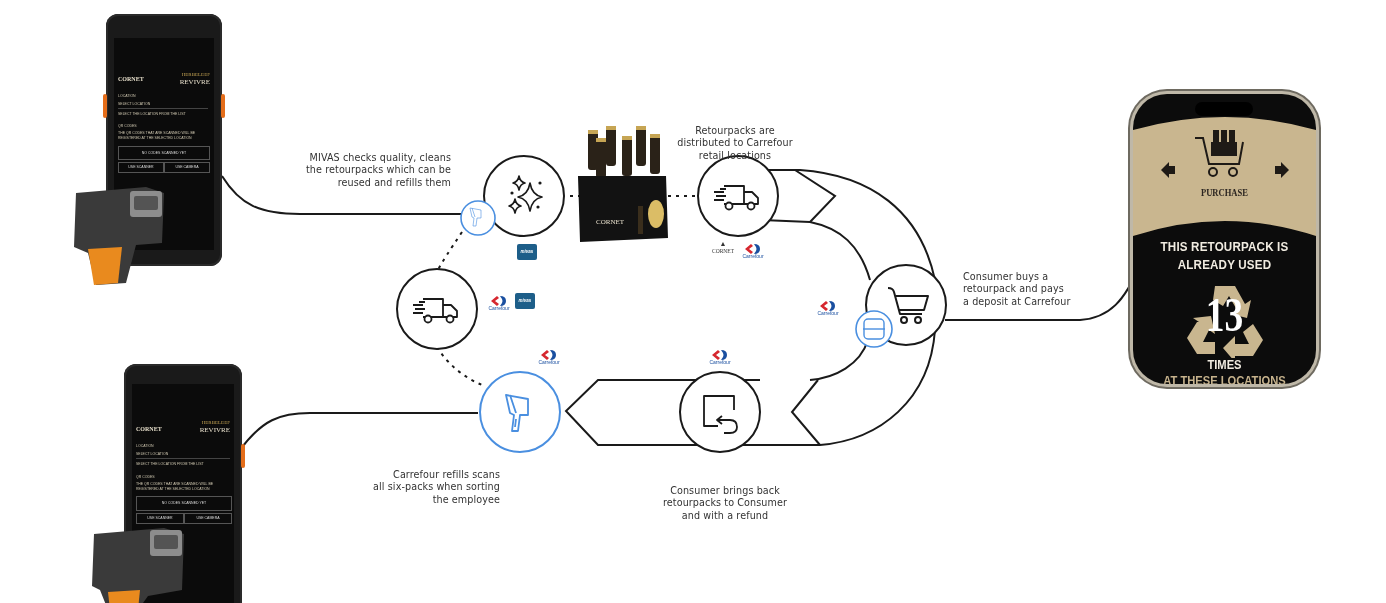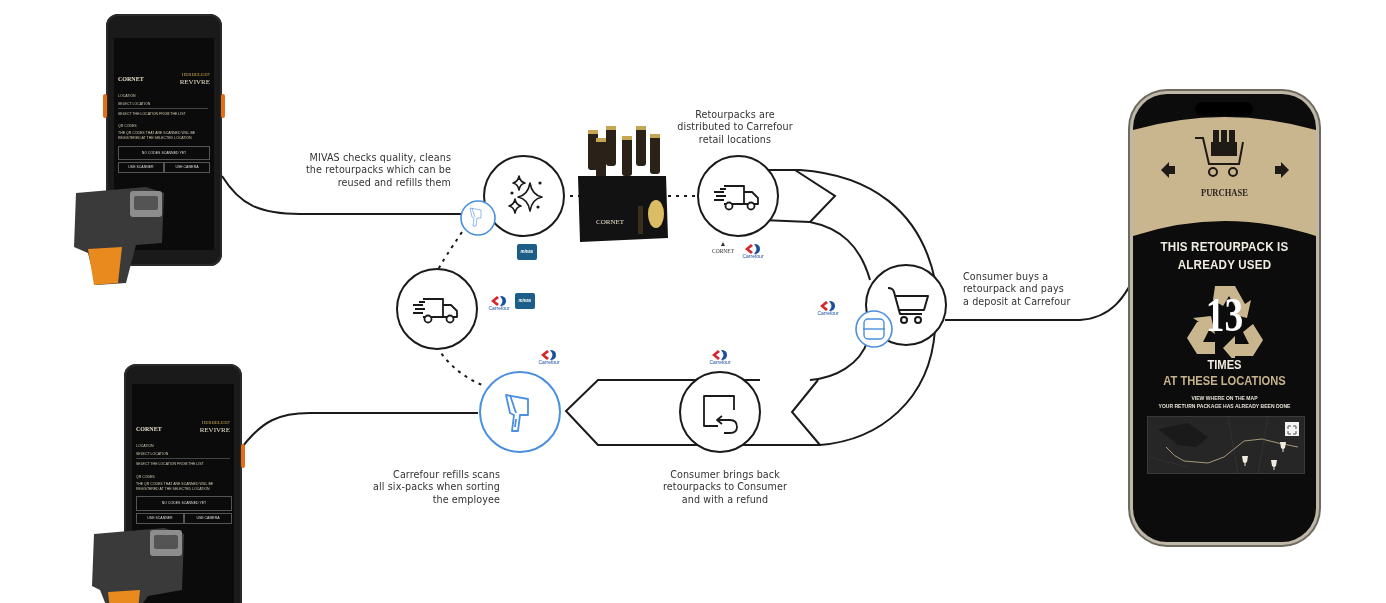--- a/index.html
+++ b/index.html
@@ -1,36 +1,36 @@
 <!DOCTYPE html>
 <html><head>
 <meta charset="utf-8">
 <style>
   html,body{margin:0;padding:0;background:#ffffff;}
   body{width:1386px;height:603px;position:relative;overflow:hidden;font-family:"DejaVu Sans",sans-serif;color:#2a2a2a;}
   #stage{position:absolute;left:0;top:0;width:1386px;height:603px;}
   .cap{position:absolute;font-family:"DejaVu Sans",sans-serif;font-size:9.6px;line-height:12.4px;color:#333;letter-spacing:0.1px;}
   .cap.r{text-align:right;}
-  .cap.c{text-align:center;}
+  .cap.c{text-align:center;margin-top:16px;}
   .cap.l{text-align:left;}
   .cap span{display:block;white-space:nowrap;}
   .logo-cf{position:absolute;width:30px;height:22px;}
   .logo-cf .cf-name{position:absolute;left:0;top:13px;width:30px;text-align:center;font-size:5px;color:#1a4fa0;font-family:"Liberation Sans",sans-serif;}
   .logo-mivas{position:absolute;width:20px;height:16px;background:#1d5e89;border-radius:2px;color:#fff;font-size:4.5px;font-weight:bold;text-align:center;line-height:16px;font-family:"Liberation Sans",sans-serif;font-style:italic;}
   .logo-cornet{position:absolute;width:22px;height:20px;text-align:center;font-family:"Liberation Serif",serif;font-size:5.5px;color:#333;}
   
   .android{position:absolute;background:#1a1a1a;border-radius:12px;box-shadow:0 0 0 2px #2a2a2a inset;}
   .android .screen{position:absolute;background:#0b0b0b;left:8px;right:8px;bottom:0;}
   .android .side-btn{position:absolute;width:4px;background:#e46d1a;border-radius:2px;}
   .android .brand{position:absolute;color:#e8e0cc;font-family:Liberation Serif, serif;}
   .android .field-lbl{position:absolute;color:#cfc7b0;font-size:3.5px;font-family:"Liberation Sans",sans-serif;white-space:nowrap;}
   .android .btn{position:absolute;border:1px solid #555;color:#ddd;font-size:3.5px;text-align:center;font-family:"Liberation Sans",sans-serif;white-space:nowrap;overflow:hidden;}
   .scanner{position:absolute;}
   
-  .iphone{position:absolute;left:1133px;top:94px;width:183px;height:448px;border-radius:34px;background:#0c0c0c;box-shadow:0 0 0 3px #bfb8a8, 0 0 0 5px #6e6a60;overflow:hidden;}
+  .iphone{position:absolute;left:1133px;top:94px;width:183px;height:290px;border-radius:34px;background:#0c0c0c;box-shadow:0 0 0 3px #bfb8a8, 0 0 0 5px #6e6a60;overflow:hidden;}
   .ip-island{position:absolute;left:62px;top:8px;width:58px;height:14px;border-radius:8px;background:#000;}
   .ip-title{position:absolute;left:0;width:183px;text-align:center;color:#f1ece1;font-family:"Liberation Sans",sans-serif;font-weight:bold;font-size:13.5px;line-height:17px;letter-spacing:0.2px;transform:scaleX(0.86);}
   .ip-purchase{position:absolute;left:0;top:94px;width:183px;text-align:center;color:#2b2520;font-family:"Liberation Serif",serif;font-weight:bold;font-size:9.5px;transform:scaleX(0.9);}
   .ip-count{position:absolute;left:0;top:196px;width:183px;text-align:center;color:#ffffff;font-family:"Liberation Serif",serif;font-size:48px;font-weight:bold;line-height:50px;transform:scaleX(0.78);}
   .ip-times{position:absolute;left:0;top:263px;width:183px;text-align:center;color:#f1ece1;font-family:"Liberation Sans",sans-serif;font-weight:bold;font-size:13px;transform:scaleX(0.86);}
   .ip-loc{position:absolute;left:0;top:279px;width:183px;text-align:center;color:#c6b28c;font-family:"Liberation Sans",sans-serif;font-weight:bold;font-size:13px;transform:scaleX(0.86);}
   .ip-small{position:absolute;left:0;width:183px;text-align:center;color:#e6e1d6;font-family:"Liberation Sans",sans-serif;font-weight:bold;font-size:5.6px;transform:scaleX(0.9);}
   .ip-map{position:absolute;left:14px;top:322px;width:156px;height:56px;background:#262626;border:1px solid #3a3a3a;}
   .ip-expand{position:absolute;right:5px;top:5px;width:14px;height:14px;background:#f4f4f4;}
 </style>

